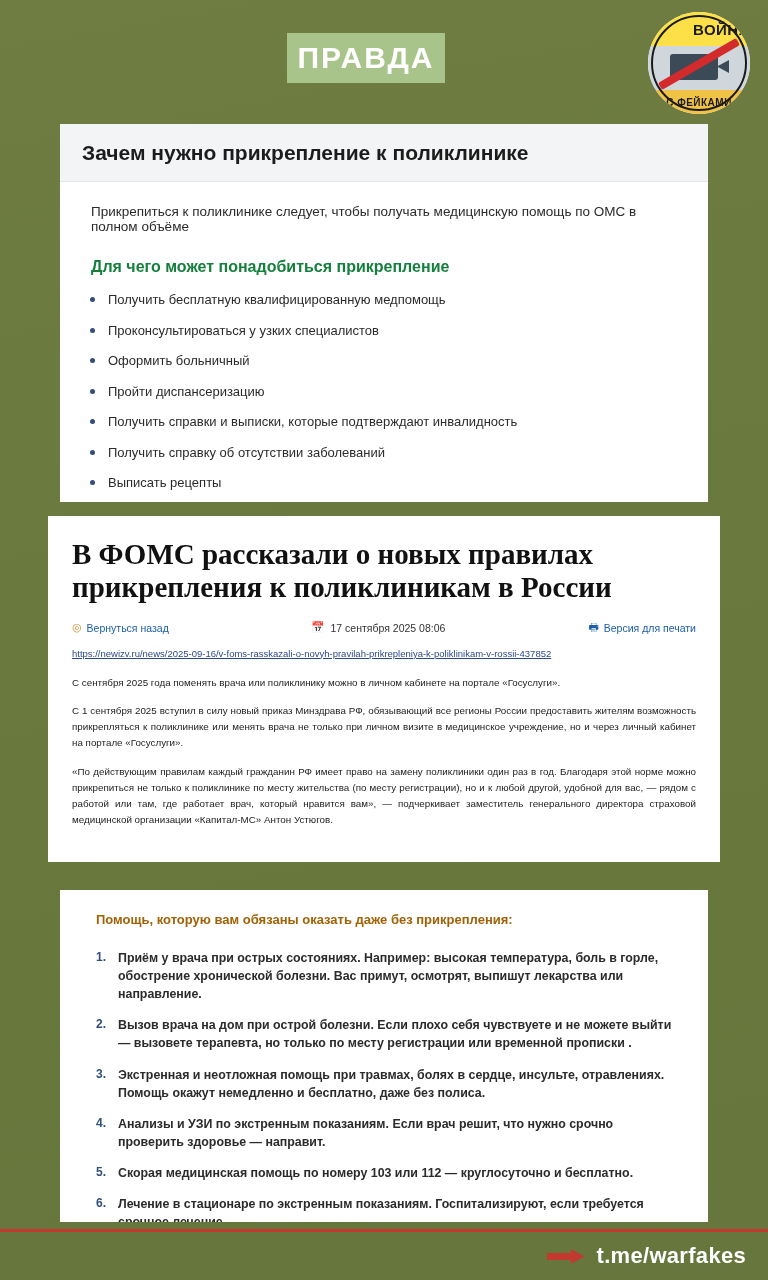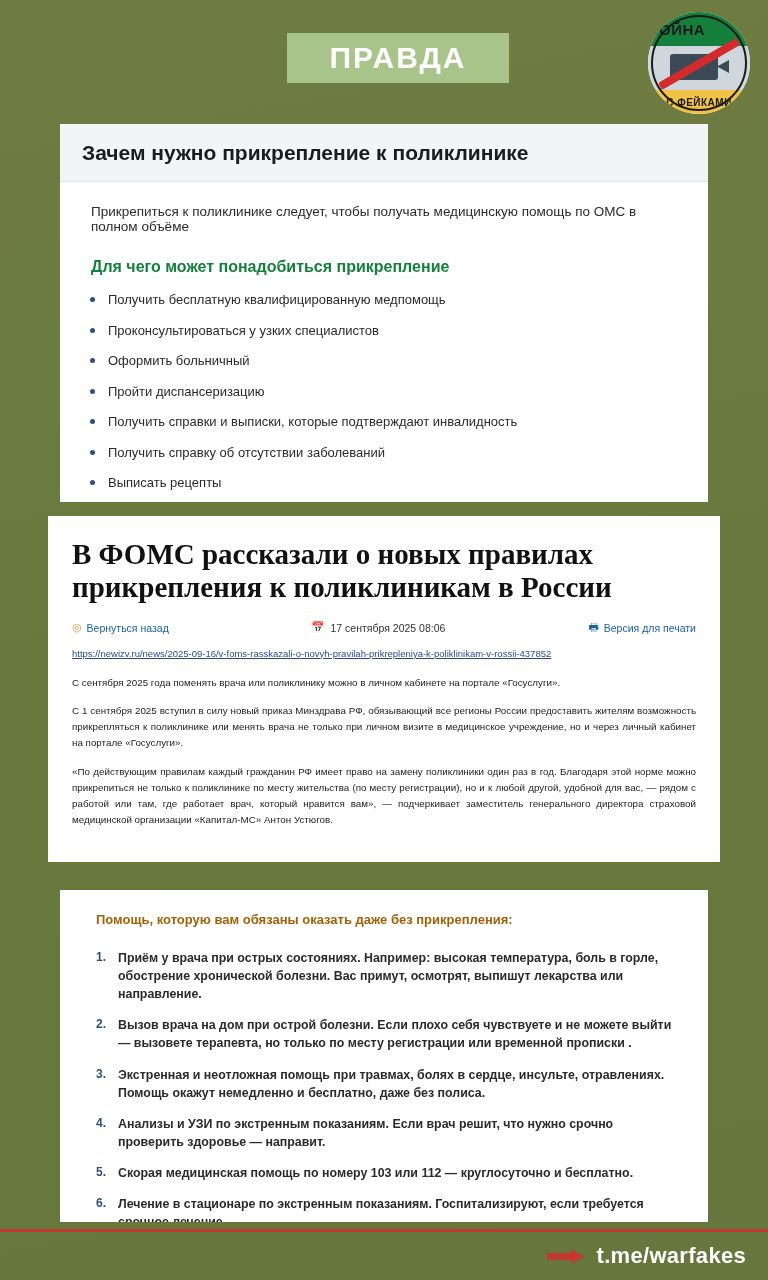--- a/index.html
+++ b/index.html
@@ -21,21 +21,21 @@
 
   
   .header {
     position: relative;
     height: 118px;
   }
   .pravda-badge {
     position: absolute;
     left: 287px;
     top: 33px;
-    width: 222px;
+    width: 158px;
     height: 50px;
     background: #a8c48a;
     display: flex;
     align-items: center;
     justify-content: center;
   }
   .pravda-badge span {
     color: #ffffff;
     font-size: 30px;
     font-weight: bold;
@@ -47,22 +47,22 @@
     top: 12px;
     width: 102px;
     height: 102px;
     border-radius: 50%;
     background: #ffffff;
     overflow: hidden;
   }
   .logo-top {
     position: absolute;
     left: 0; top: 0; width: 102px; height: 34px;
-    background: #15803d;
-    display: flex; align-items: center; justify-content: flex-start;
+    background: #fde047;
+    display: flex; align-items: center; justify-content: flex-end;
   }
   .logo-top span {
     font-size: 15px; font-weight: bold; color: #1b1b1b; letter-spacing: .5px;
   }
   .logo-mid {
     position: absolute;
     left: 0; top: 34px; width: 102px; height: 44px;
     background: #cfd6dc;
   }
   .logo-cam {

